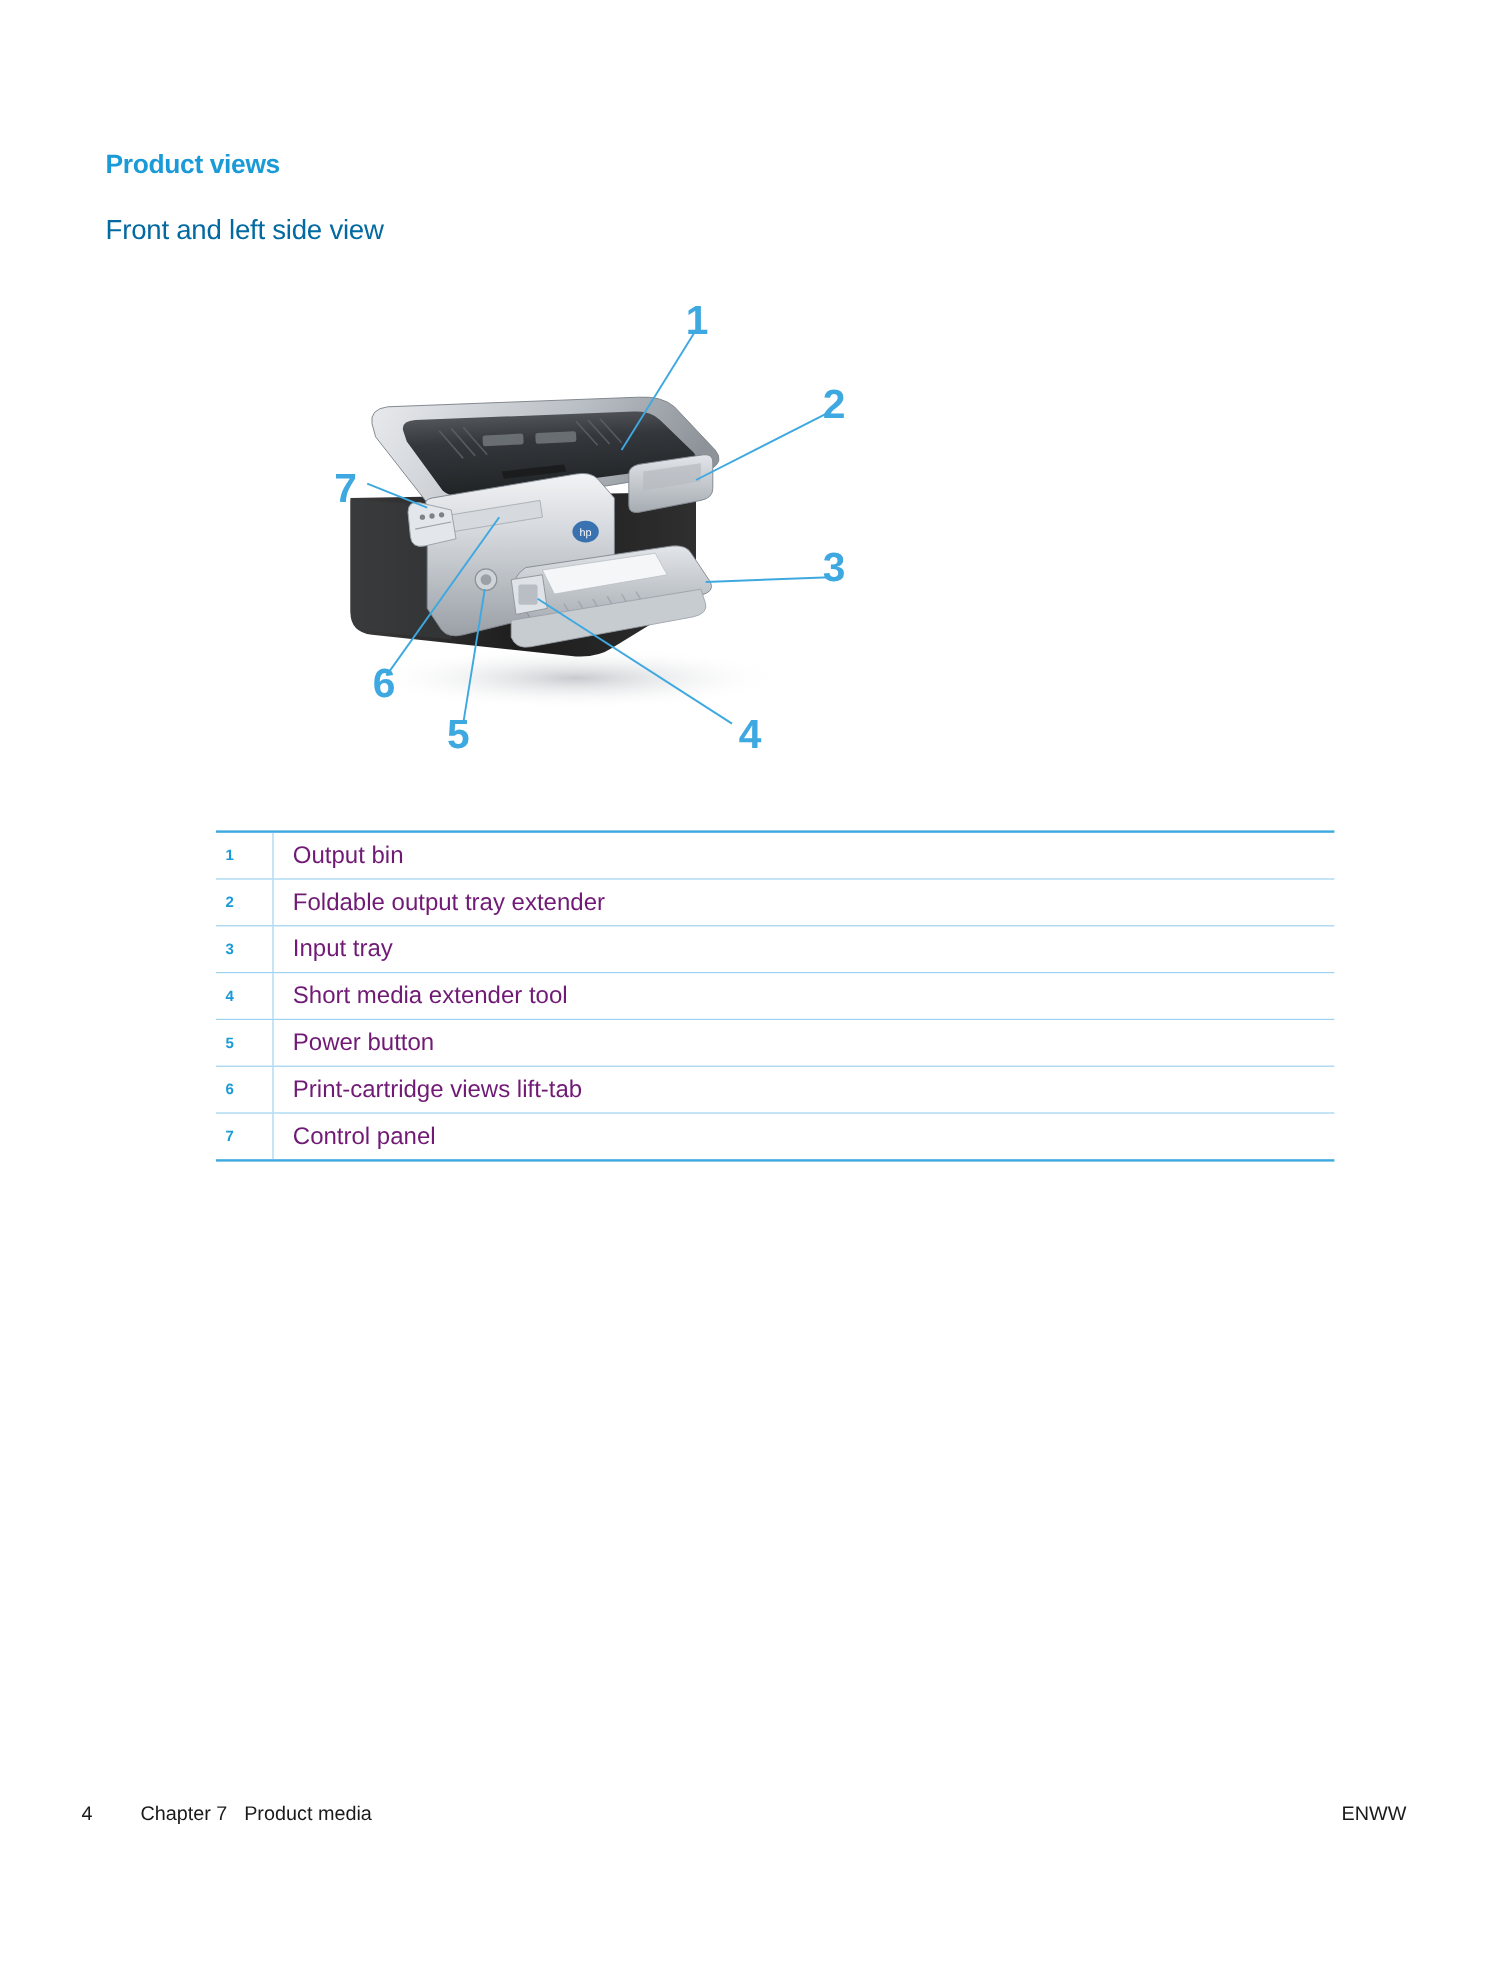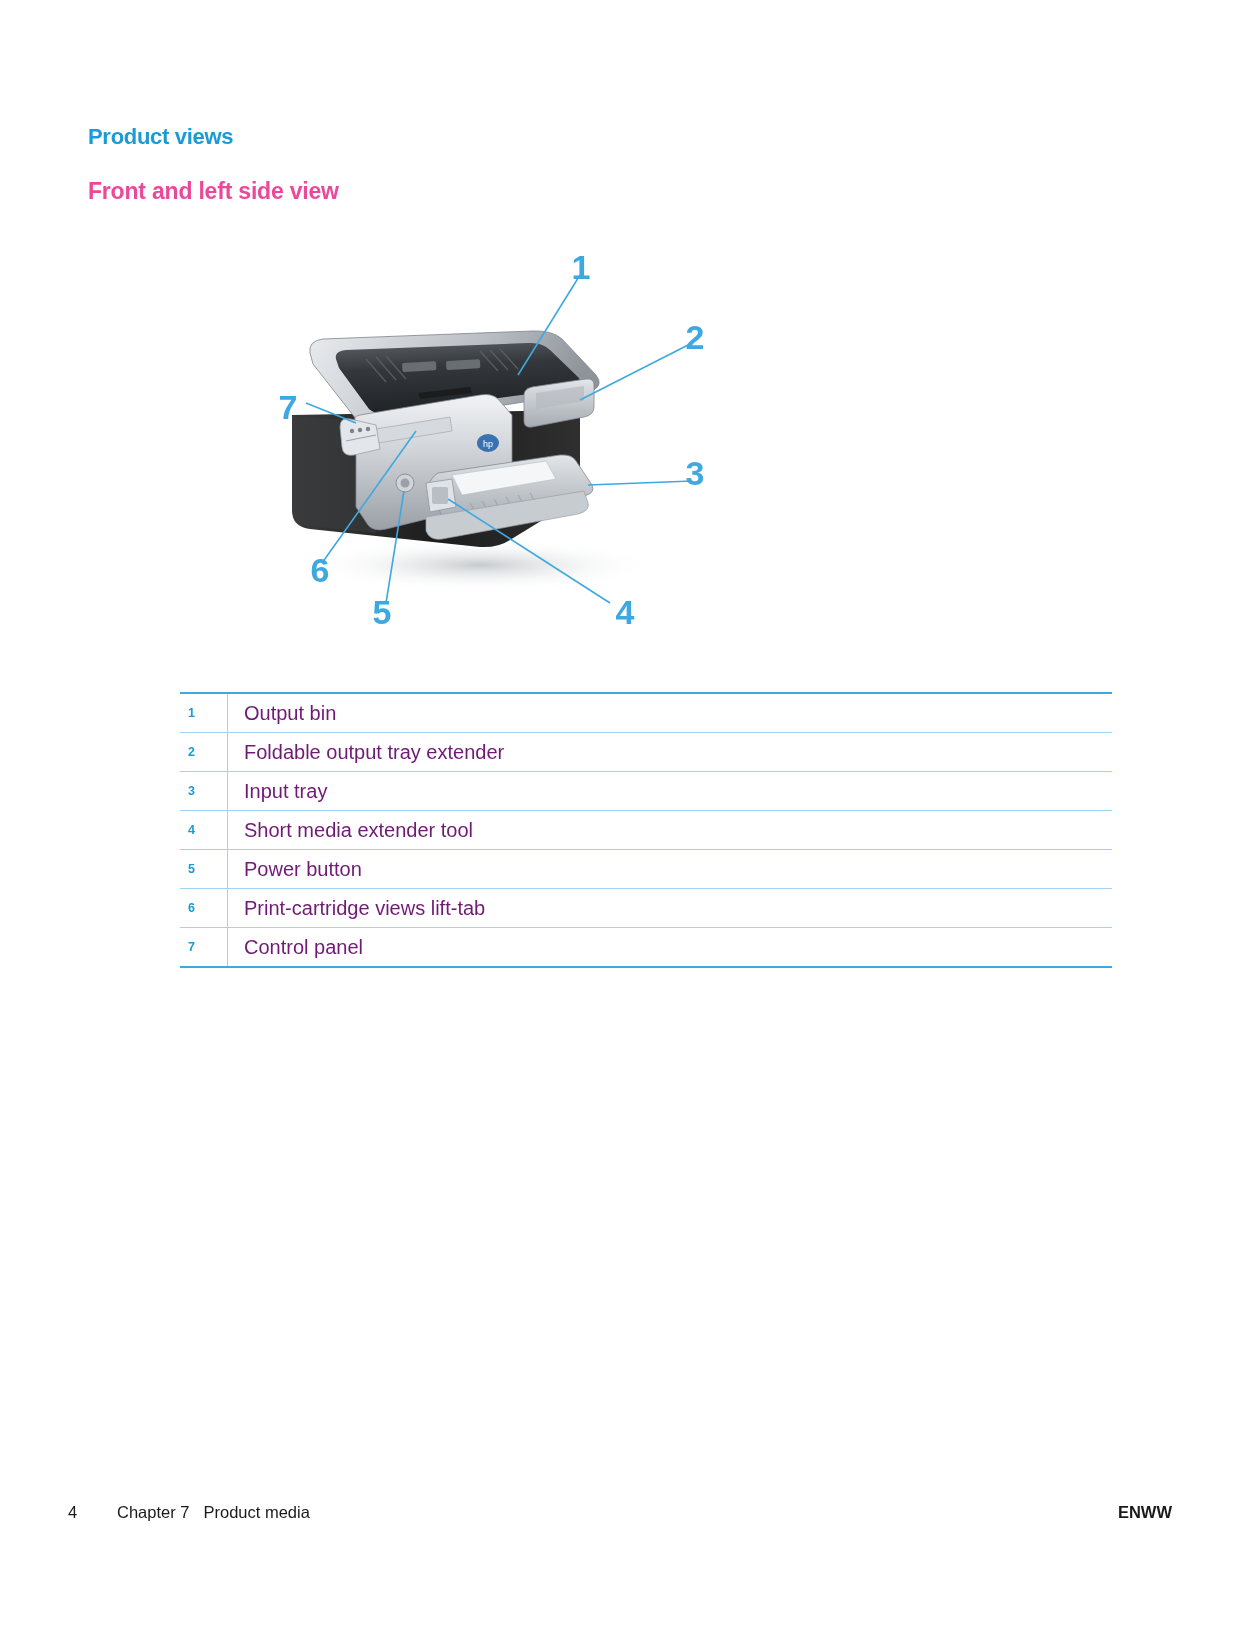--- a/index.html
+++ b/index.html
@@ -33,22 +33,22 @@
     font-weight: bold;
     color: #1a9ad7;
     letter-spacing: -0.3px;
     margin-top: 16px;
   }
   .h2 {
     position: absolute;
     left: 88px;
     top: 178px;
     font-size: 23px;
-    font-weight: bold;
-    color: #ec4899;
+    font-weight: normal;
+    color: #0369a1;
     letter-spacing: -0.2px;
     text-align: center;
   }
 
   
   .figure {
     position: absolute;
     left: 180px;
     top: 235px;
     width: 700px;
@@ -129,21 +129,21 @@
     width: 49px;
   }
   .footer-chapter {
     margin-right: 14px;
   }
   .footer-right {
     position: absolute;
     right: 68px;
     bottom: 128px;
     font-size: 16.5px;
-    font-weight: bold;
+    font-weight: normal;
     color: #1a1a1a;
     margin-left: 43px;
   }
 </style>
 </head>
 <body>
 
 <div class="page">
 
   <div class="h1">Product views</div>

